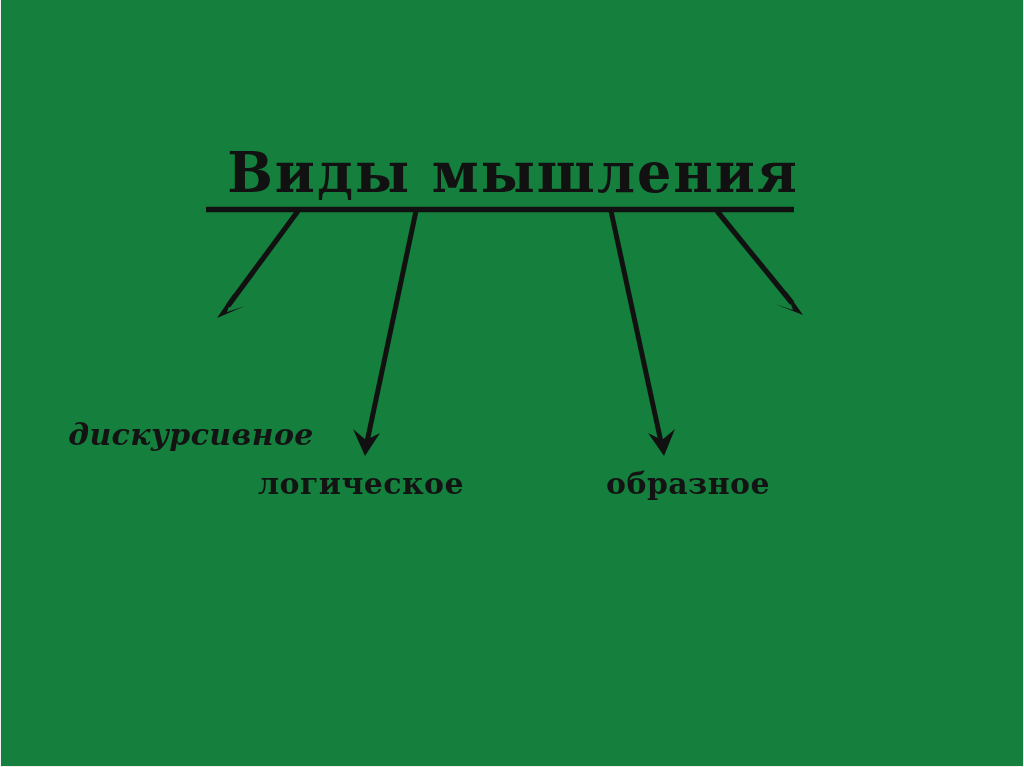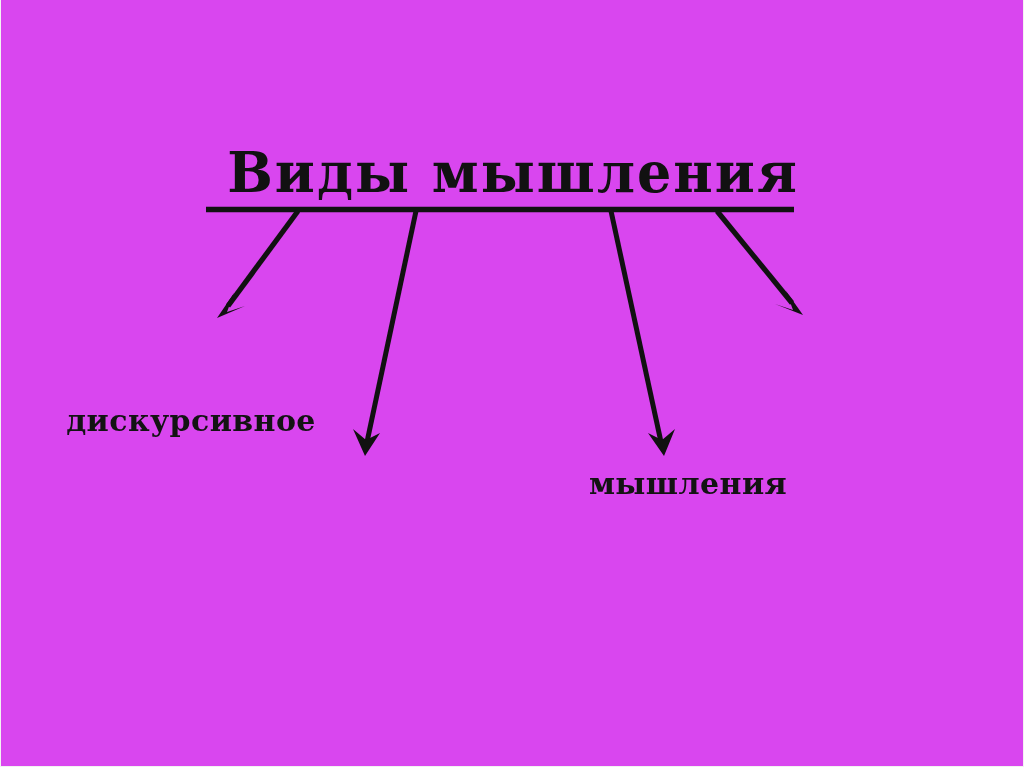--- a/index.html
+++ b/index.html
@@ -8,21 +8,21 @@
     padding: 0;
     background: #ffffff;
   }
   body {
     font-family: "DejaVu Serif", serif;
   }
   #canvas {
     position: relative;
     width: 1024px;
     height: 767px;
-    background: #d946ef;
+    background: #15803d;
     overflow: hidden;
     box-sizing: border-box;
     border-left: 1px solid #f2f2f2;
     border-right: 1px solid #f2f2f2;
     border-bottom: 1px solid #f1f1f1;
   }
 
   
   #diagram-svg {
     position: absolute;
@@ -62,21 +62,21 @@
     letter-spacing: 0.4px;
     color: #131313;
     text-align: center;
   }
 
   #label-verbal {
     left: 10px;
     top: 334px;
     width: 360px;
   }
-  #label-verbal .l2 { display:block; margin-top: 7px; }
+  #label-verbal .l2 { display:block; margin-top: 21px; font-style: italic; }
 
   #label-logical {
     left: 215px;
     top: 468px;
     width: 290px;
   }
 
   #label-figurative {
     left: 558px;
     top: 468px;
@@ -118,17 +118,18 @@
       <polygon points="802,315 774,304 792,310 785,291" fill="#111111"></polygon>
     </g>
   </svg>
 
   <div id="title" class="txt">Виды мышления</div>
 
   <div id="label-verbal" class="txt node-label">
     <span class="l2">дискурсивное</span>
   </div>
 
+  <div id="label-logical" class="txt node-label">логическое</div>
 
-  <div id="label-figurative" class="txt node-label">мышления</div>
+  <div id="label-figurative" class="txt node-label">образное</div>
 
 
 </div>
 
 </body></html>

